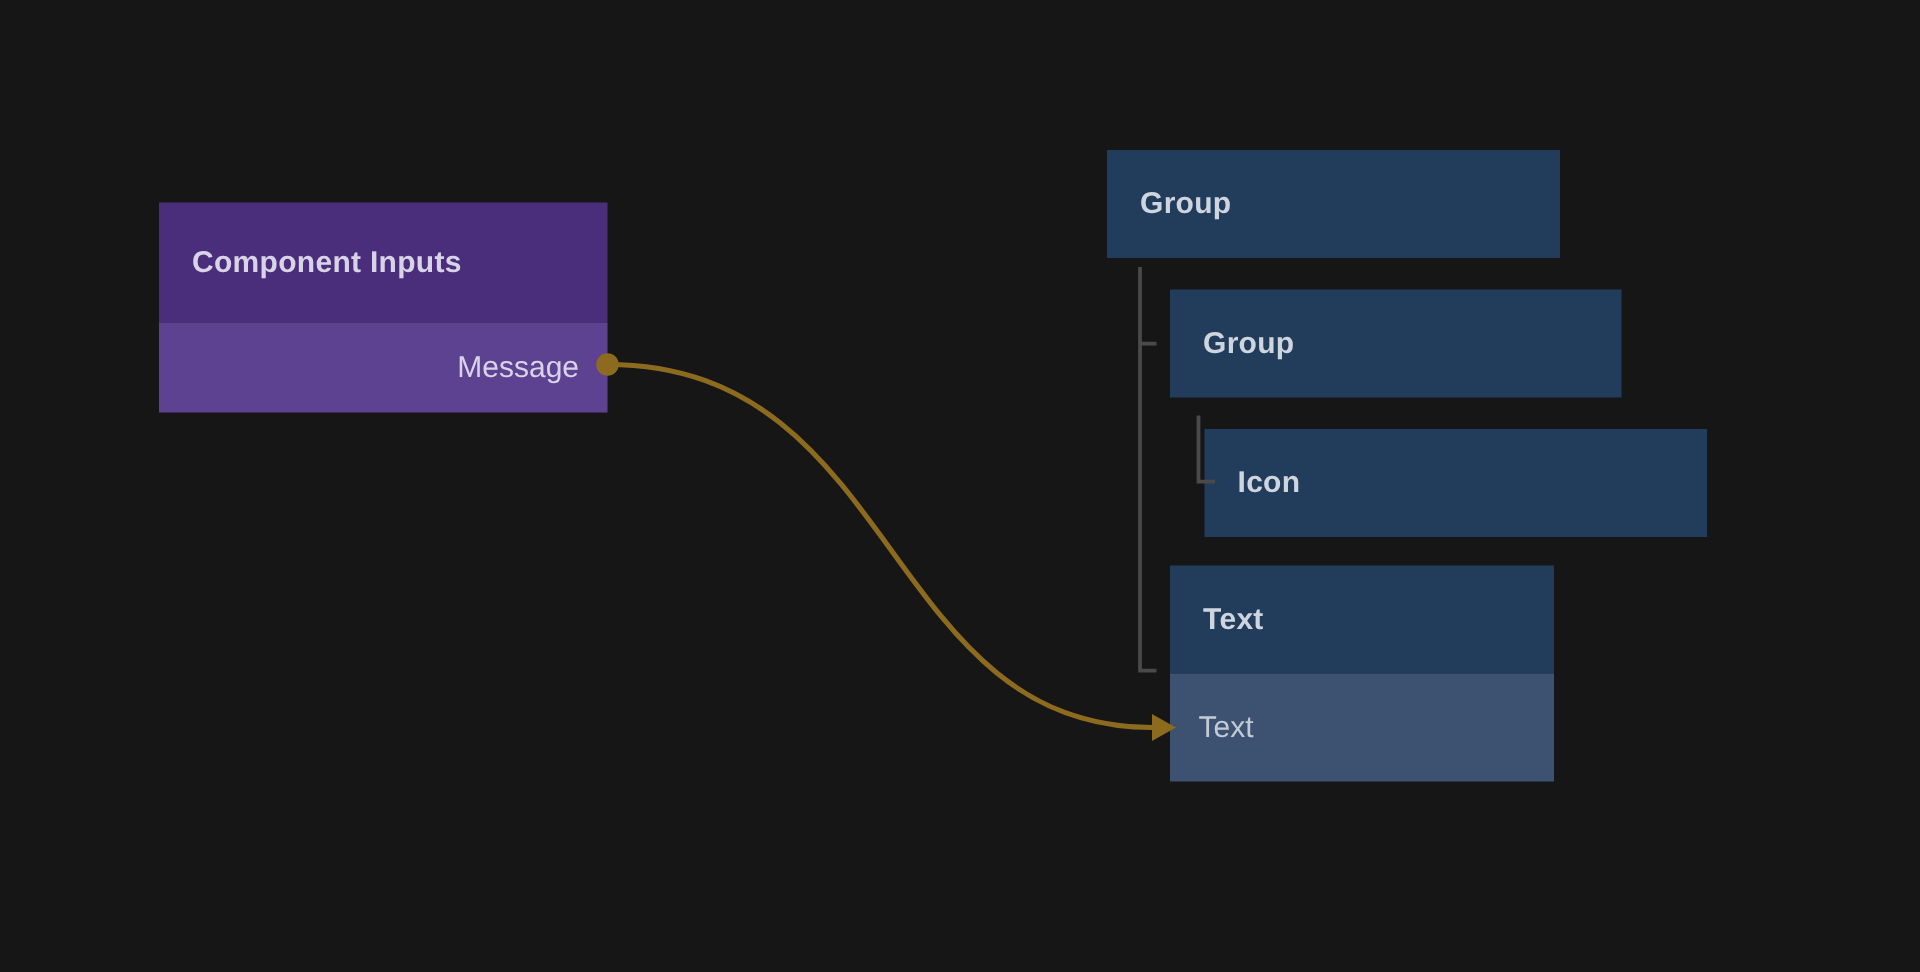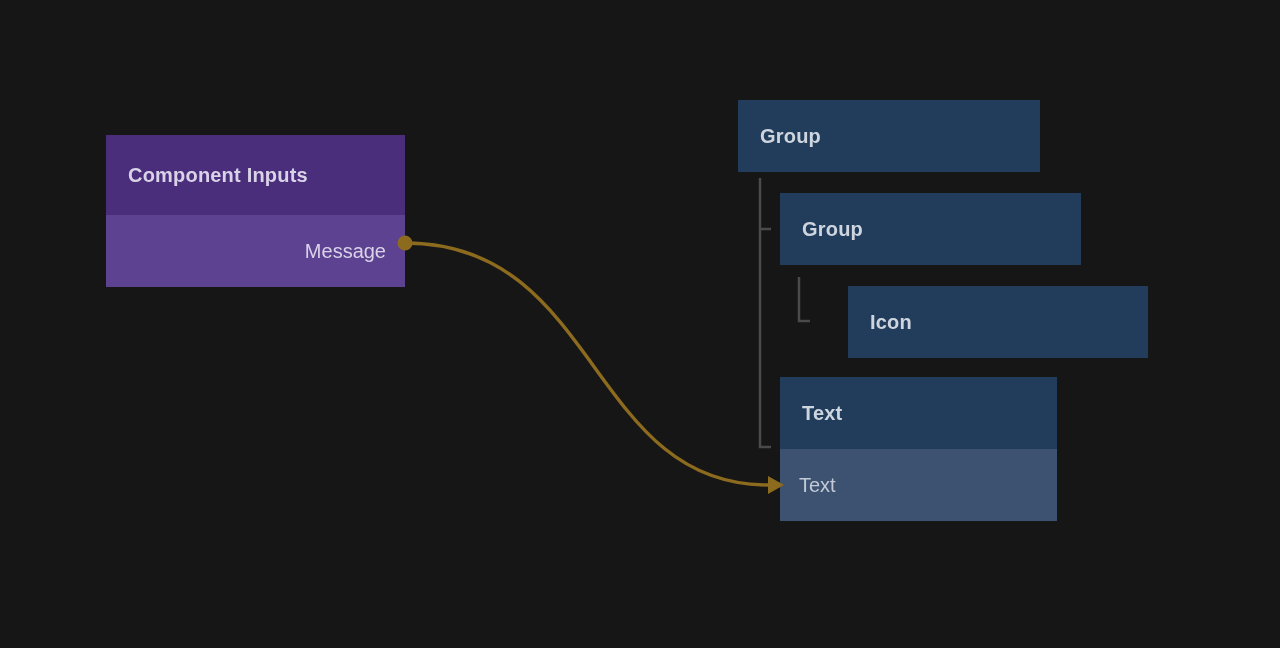--- a/index.html
+++ b/index.html
@@ -35,41 +35,41 @@
   }
   .ci-header{
     height:80px;background:var(--purple-header,#4a2e7c);
     display:flex;align-items:center;padding:0 22px;
   }
   .ci-header span{
     color:var(--purple-text,#d9d3e8);font-size:20px;font-weight:700;
     letter-spacing:.2px;
   }
   .ci-row{
-    height:72px;background:var(--purple-row,#5e4292);
+    height:60px;background:var(--purple-row,#5e4292);
     display:flex;align-items:center;justify-content:flex-end;padding:11px 19px;
   }
   .ci-row span{
     color:var(--purple-text,#d9d3e8);font-size:20px;font-weight:400;
   }
 
   
   .tbox{
     position:absolute;height:72px;background:var(--blue-box,#223d5b);
     display:flex;align-items:center;padding:12px 22px;z-index:2;
   }
   .tbox span,.tbox-header span{
     color:var(--tree-label,#ced5df);font-size:20px;font-weight:700;
     letter-spacing:.2px;
   }
   .box-g1{left:738px;top:100px;width:302px;}
   .box-g2{left:780px;top:193px;width:301px;}
-  .box-icon{left:848px;top:286px;width:300px;}
+  .box-icon{left:803px;top:286px;width:335px;}
 
-  .text-node{position:absolute;left:780px;top:377px;width:277px;z-index:2;}
+  .text-node{position:absolute;left:780px;top:377px;width:256px;z-index:2;}
   .tbox-header{
     height:72px;background:var(--blue-box,#223d5b);
     display:flex;align-items:center;padding:0 22px;
   }
   .tbox-row{
     height:72px;background:var(--blue-row-highlight,#3d5271);
     display:flex;align-items:center;padding:0 19px;
   }
   .tbox-row span{
     color:var(--tree-label-muted,#c2cad6);font-size:20px;font-weight:400;

